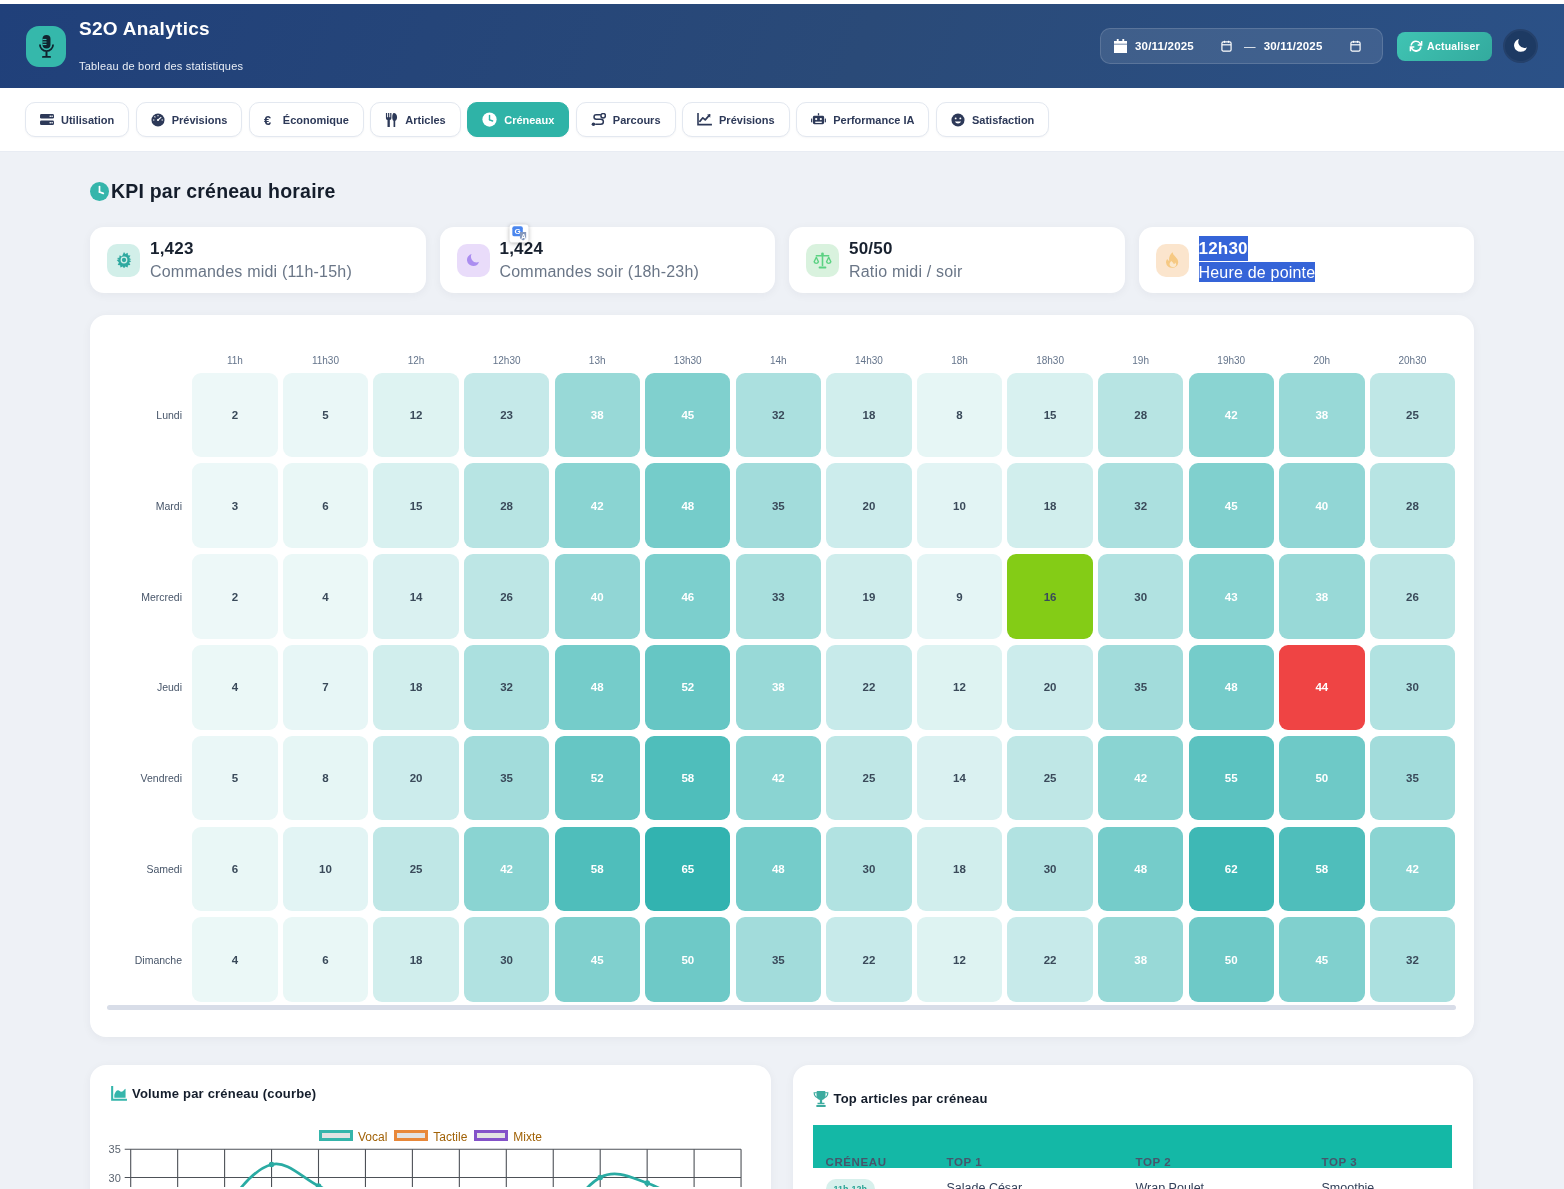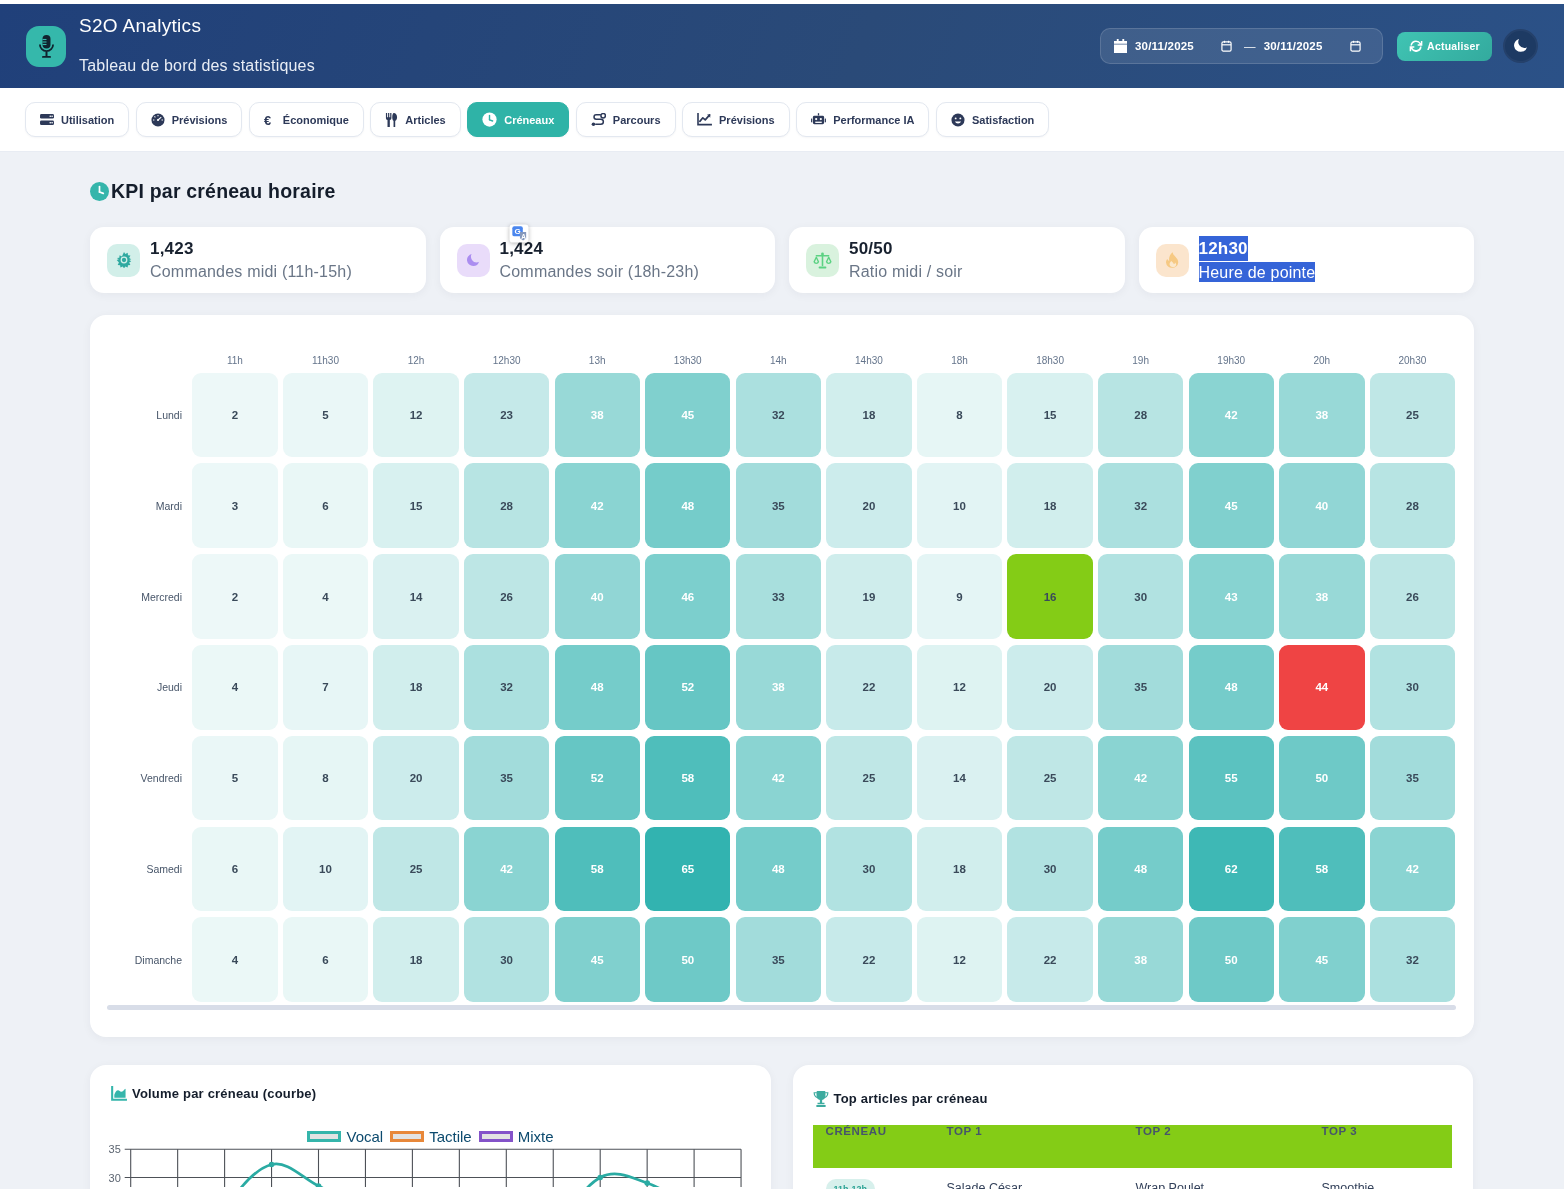--- a/index.html
+++ b/index.html
@@ -1,21 +1,21 @@
 <!DOCTYPE html>
 <html lang="fr"><head><meta charset="utf-8"><title>S2O Analytics</title>
 <style>*{margin:0;padding:0;box-sizing:border-box}
 html,body{width:1564px}
 body{font-family:"Liberation Sans",sans-serif;background:#eef1f6;color:#1e293b;height:1189px;overflow:hidden}
 .topstrip{height:4px;background:#fff}
 .hdr{height:84px;background:linear-gradient(110deg,#20407a 0%,#2a4a78 55%,#2b5187 100%);display:flex;align-items:center;padding:0 26px}
 .logo{width:40px;height:41px;border-radius:13px;background:#35b8ab;display:flex;align-items:center;justify-content:center;margin-right:13px;flex:none}
 .hdr-titles{flex:1;position:relative;top:-1px}
-.hdr-title{color:#fff;font-size:19px;font-weight:normal;letter-spacing:.3px}
-.hdr-sub{color:#e8edf5;font-size:16px;margin-top:20px;letter-spacing:.2px}
+.hdr-title{color:#fff;font-size:19px;font-weight:bold;letter-spacing:.3px}
+.hdr-sub{color:#e8edf5;font-size:11px;margin-top:20px;letter-spacing:.2px}
 .datebox{display:flex;align-items:center;width:283px;height:36px;background:rgba(255,255,255,.1);border:1px solid rgba(255,255,255,.14);border-radius:10px;padding:0 13px;color:#fff;font-size:11.5px;font-weight:bold;letter-spacing:.2px;flex:none}
 .datebox .d1{margin-left:8px}
 .datebox svg,.datebox span{flex:none}
 .datebox .ind1{margin-left:27px;display:flex}
 .datebox .dash{margin-left:12px;font-weight:normal}
 .datebox .d2{margin-left:8px}
 .btn-act{display:flex;align-items:center;justify-content:center;gap:4px;width:95px;height:29px;margin-left:14px;background:linear-gradient(135deg,#40c4b3,#33aa9e);border:none;border-radius:8px;color:#fff;font-size:10.5px;font-weight:bold;font-family:inherit;letter-spacing:.2px;flex:none}
 .moonbtn{width:35px;height:34px;border-radius:50%;background:#1d3a63;border:2px solid #25416b;display:flex;align-items:center;justify-content:center;margin-left:11px;flex:none}
 .nav{background:#fff;height:64px;display:flex;align-items:center;padding:0 25px;border-bottom:1px solid #e8ecf3;gap:6.5px}
 .pill{display:flex;align-items:center;gap:7px;height:35px;padding:0 14px;border:1.5px solid #e3e8f0;border-radius:10px;background:#fff;color:#2d3958;font-size:11px;font-weight:bold;white-space:nowrap;box-shadow:0 1px 2px rgba(15,23,42,.04)}
@@ -41,24 +41,24 @@
 .hmgrid{display:grid;grid-template-columns:77px repeat(14,85.4px);grid-template-rows:13px repeat(7,84.6px);column-gap:5.2px;row-gap:6.2px;align-items:center}
 .hm-colh{text-align:center;font-size:10px;color:#64748b}
 .hm-rowh{font-size:10.5px;color:#475569;text-align:right;padding-right:5px}
 .hm-cell{height:84.6px;border-radius:9px;display:flex;align-items:center;justify-content:center;font-size:11.5px;font-weight:bold}
 .hscroll{height:5px;background:#d8dde8;border-radius:3px;margin-top:3px;margin-left:-3px;width:1349px}
 .bottom{display:grid;grid-template-columns:681px 680px;gap:22px;margin-top:28px}
 .bcard{background:#fff;border-radius:16px;box-shadow:0 2px 10px rgba(30,41,59,.05);height:420px}
 .bc1{padding:21px 21px 0 21px}
 .bc2{padding:25.5px 21px 0 19.5px}
 .legend{display:flex;justify-content:center;gap:7px;margin-top:29px;align-items:center;height:13px}
-.leg{display:flex;align-items:center;gap:5px;font-size:15px;color:#0c4a6e}
+.leg{display:flex;gap:5px;font-size:12px;color:#a16207}
 .legbox{width:34px;height:11px;background:#e3e3e3;border:3px solid}
 .ttable{margin-top:18px}
-.thead{display:flex;background:#84cc16;height:43px;align-items:flex-start;font-size:11.5px;font-weight:bold;color:#46556b;letter-spacing:.6px}
+.thead{display:flex;background:#14b8a6;height:43px;align-items:flex-end;font-size:11.5px;font-weight:bold;color:#46556b;letter-spacing:.6px}
 .trow{display:flex;align-items:center;margin-top:10px}
 .c1{width:121px;padding-left:13px}.c2{width:189px;padding-left:13px}.c3{width:186px;padding-left:13px}.c4{width:130px;padding-left:13px}
 .badge{display:inline-block;background:#d7f0ec;color:#2ba294;font-size:9px;font-weight:bold;border-radius:999px;padding:5px 8px}
 .tcell{font-size:12.5px;color:#33415a}</style></head>
 <body>
 <div class="topstrip"></div>
 <header class="hdr">
   <div class="logo">
       <svg width="19" height="23" viewBox="0 0 19 23">
         <g fill="#10232e">

